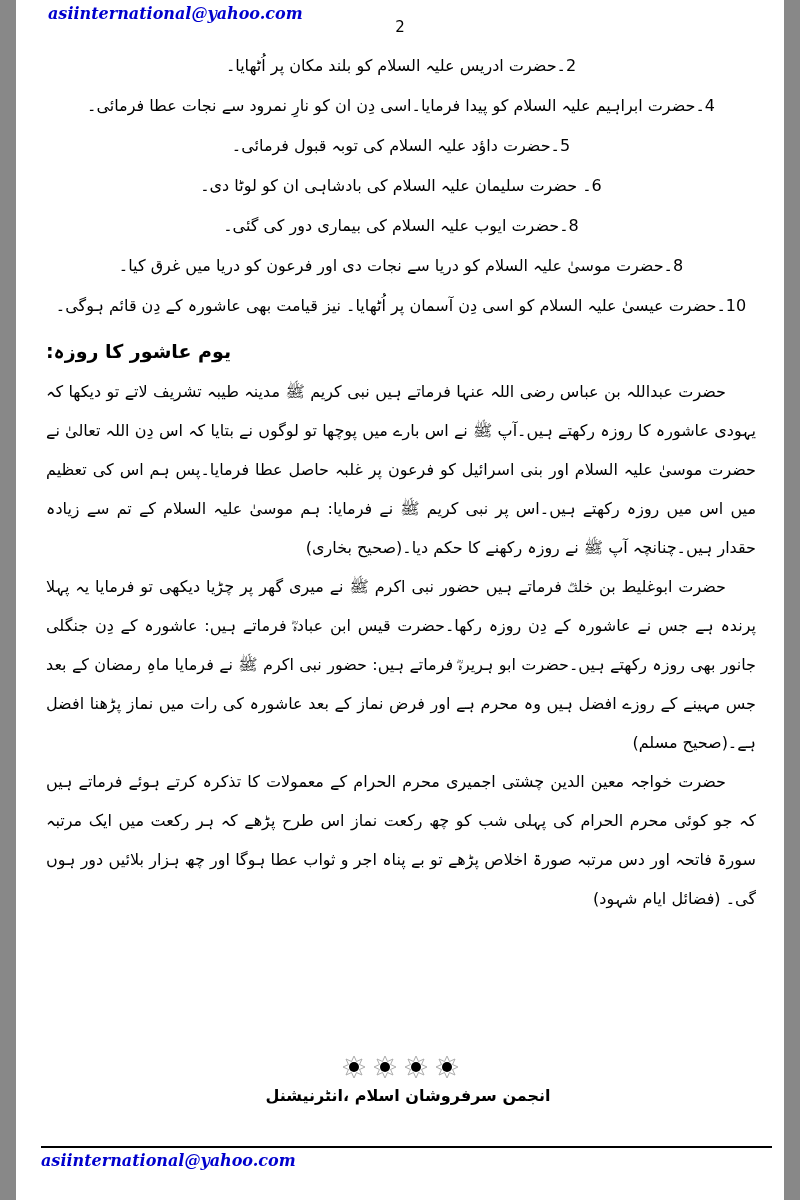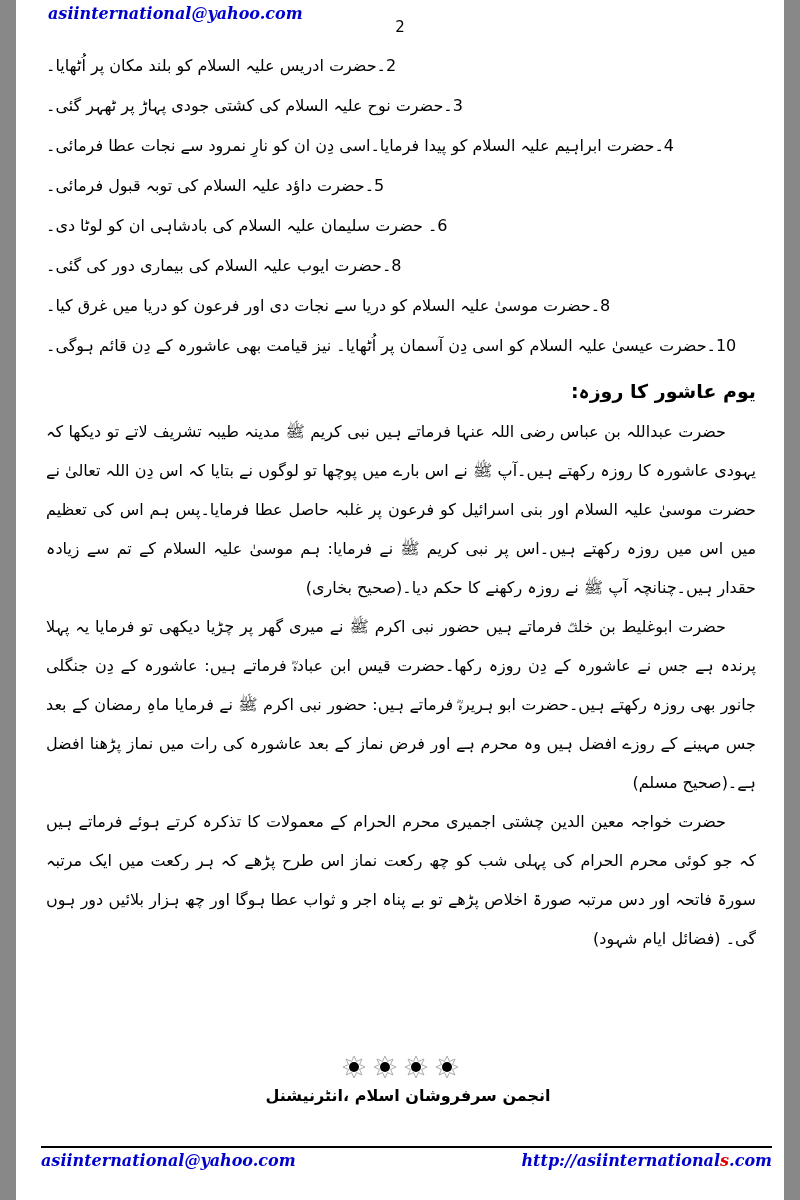--- a/index.html
+++ b/index.html
@@ -18,25 +18,25 @@
     position:absolute;top:18px;left:0;right:0;text-align:center;
     font-size:15px;color:#000;
   }
   
   .content{
     position:absolute;top:46px;left:30px;right:28px;bottom:152px;
     direction:rtl;overflow:hidden;
   }
   .miracles-list{list-style:none;margin:0;padding:0;}
   .miracle-item{
-    text-align:left;font-size:16px;line-height:40px;
+    text-align:center;font-size:16px;line-height:40px;
     white-space:nowrap;overflow:hidden;
   }
   .section-heading{
-    margin:8px 0 4px 0;text-align:right;
+    margin:8px 0 4px 0;text-align:left;
     font-size:19px;font-weight:bold;line-height:34px;
   }
   .body-paragraph{
     margin:0;text-align:justify;direction:rtl;
     font-size:16px;line-height:39px;text-indent:30px;
   }
   
   .stars-row{
     position:absolute;top:1056px;left:0;right:0;
     display:flex;justify-content:center;gap:9px;
@@ -64,21 +64,20 @@
 
 <div class="page">
 
   <a class="header-email" href="#">asiinternational@yahoo.com</a>
 
   <div class="page-number">2</div>
 
   <div class="content">
     <ul class="miracles-list">
       <li class="miracle-item">2۔حضرت ادریس علیہ السلام کو بلند مکان پر اُٹھایا۔</li>
-      <li class="miracle-item">3۔حضرت نوح علیہ السلام کی کشتی جودی پہاڑ پر ٹھہر گئی۔</li>
       <li class="miracle-item">4۔حضرت ابراہیم علیہ السلام کو پیدا فرمایا۔اسی دِن ان کو نارِ نمرود سے نجات عطا فرمائی۔</li>
       <li class="miracle-item">5۔حضرت داؤد علیہ السلام کی توبہ قبول فرمائی۔</li>
       <li class="miracle-item">6۔ حضرت سلیمان علیہ السلام کی بادشاہی ان کو لوٹا دی۔</li>
       <li class="miracle-item">8۔حضرت ایوب علیہ السلام کی بیماری دور کی گئی۔</li>
       <li class="miracle-item">8۔حضرت موسیٰ علیہ السلام کو دریا سے نجات دی اور فرعون کو دریا میں غرق کیا۔</li>
       <li class="miracle-item">10۔حضرت عیسیٰ علیہ السلام کو اسی دِن آسمان پر اُٹھایا۔   نیز قیامت بھی عاشورہ کے دِن قائم ہوگی۔</li>
     </ul>
 
     <h2 class="section-heading">یوم عاشور کا روزہ:</h2>
 
@@ -103,16 +102,15 @@
     <svg class="star-ornament" viewBox="0 0 22 22">
       <polygon points="11,0 13.5,5.5 19,3 16.5,8.5 22,11 16.5,13.5 19,19 13.5,16.5 11,22 8.5,16.5 3,19 5.5,13.5 0,11 5.5,8.5 3,3 8.5,5.5" fill="#ffffff" stroke="#aaaaaa" stroke-width="1"></polygon>
       <circle cx="11" cy="11" r="5" fill="#000000"></circle>
     </svg>
   </div>
 
   <div class="org-name">انجمن سرفروشان اسلام ،انٹرنیشنل</div>
 
   <div class="footer">
     <a class="footer-email" href="#">asiinternational@yahoo.com</a>
-    <a class="footer-url" href="#"><span>http://asiinternational</span><span class="url-s">s</span><span>.com</span></a>
   </div>
 
 </div>
 
 </body></html>

